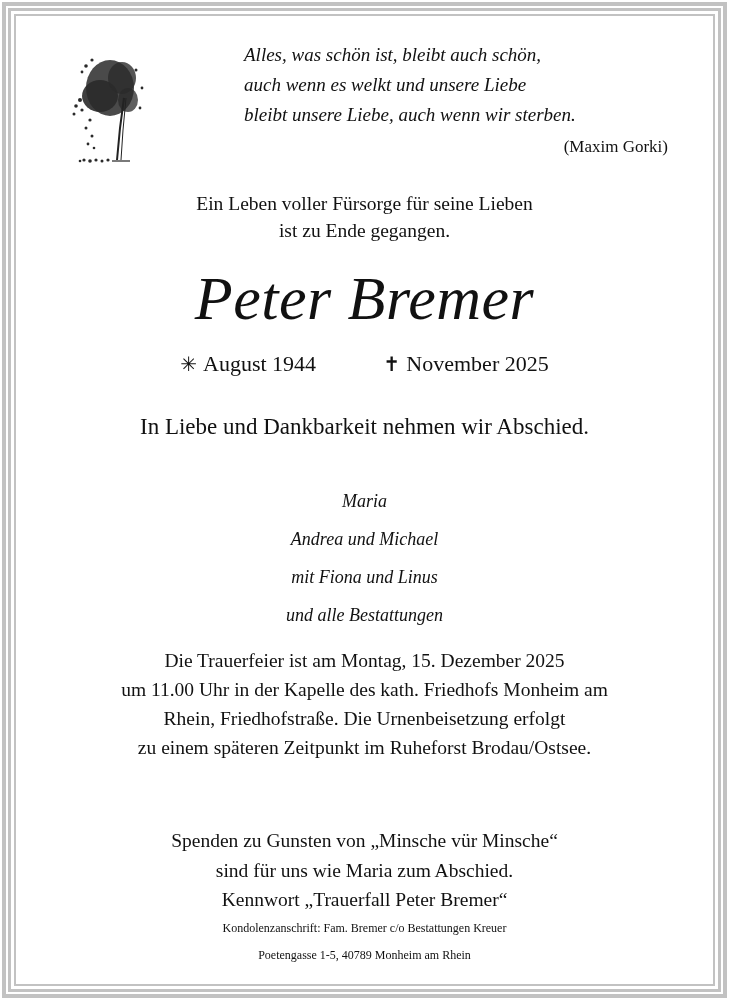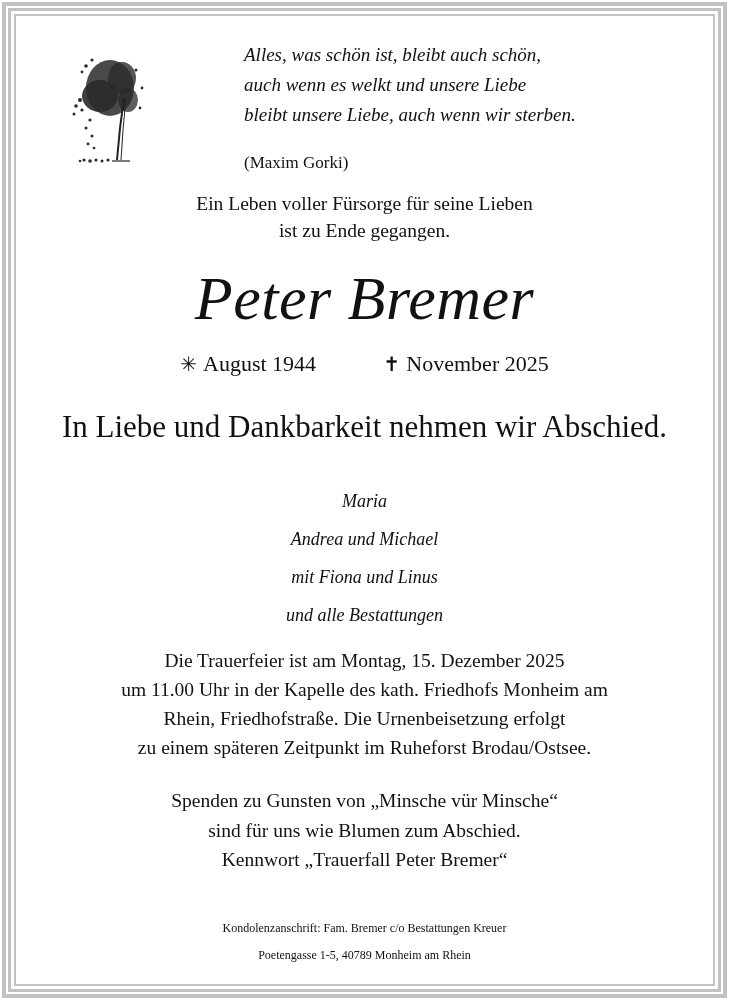--- a/index.html
+++ b/index.html
@@ -3,33 +3,33 @@
 <meta charset="utf-8">
 <style>
   html, body { margin:0; padding:0; background:#fff; }
   body { width:729px; height:1000px; position:relative; overflow:hidden; font-family:"Liberation Serif","DejaVu Serif",serif; color:#111; }
   .frame1 { position:absolute; left:2px; top:2px; right:2px; bottom:2px; border:4px solid #c2c2c2; }
   .frame2 { position:absolute; left:8px; top:8px; right:8px; bottom:8px; border:3px solid #c2c2c2; }
   .frame3 { position:absolute; left:14px; top:14px; right:14px; bottom:14px; border:2px solid #c2c2c2; }
   .tree { position:absolute; left:62px; top:48px; width:100px; height:120px; }
   .quote { position:absolute; left:244px; top:40px; width:430px; font-style:italic; font-size:19px; line-height:30px; }
   .quote .line { display:block; }
-  .quote .author { display:block; text-align:left; font-style:normal; font-size:17px; line-height:26px; margin-right:6px; margin-top:20px; }
+  .quote .author { display:block; text-align:right; font-style:normal; font-size:17px; line-height:26px; margin-right:6px; margin-top:4px; }
   .center { position:absolute; left:20px; right:20px; text-align:center; }
   .intro { top:190px; font-size:19.5px; line-height:27px; }
   .name { top:262px; font-style:italic; font-size:62px; line-height:72px; letter-spacing:0.5px; }
   .dates { top:348px; font-size:22px; line-height:32px; }
   .dates .d1 { display:inline-block; margin-right:62px; }
   .dates .sym { font-family:"DejaVu Sans",sans-serif; font-size:20px; margin-right:6px; }
-  .farewell { top:410px; font-size:31px; line-height:34px; }
+  .farewell { top:410px; font-size:23px; line-height:34px; }
   .family { top:482px; font-style:italic; font-size:18px; line-height:38px; }
   .family .line { display:block; }
   .ceremony { top:646px; font-size:19.5px; line-height:29px; }
   .ceremony .line, .donation .line, .address .line { display:block; }
-  .donation { top:786px; font-size:19.5px; line-height:29.5px; }
+  .donation { top:826px; font-size:19.5px; line-height:29.5px; }
   .address { top:915px; font-size:12px; line-height:27px; }
 </style>
 </head>
 <body>
 
 <div class="frame1"></div>
 <div class="frame2"></div>
 <div class="frame3"></div>
 
 <div class="tree">
@@ -101,20 +101,20 @@
 
 <div class="center ceremony">
   <span class="line">Die Trauerfeier ist am Montag, 15. Dezember 2025</span>
   <span class="line">um 11.00 Uhr in der Kapelle des kath. Friedhofs Monheim am</span>
   <span class="line">Rhein, Friedhofstraße. Die Urnenbeisetzung erfolgt</span>
   <span class="line">zu einem späteren Zeitpunkt im Ruheforst Brodau/Ostsee.</span>
 </div>
 
 <div class="center donation">
   <span class="line">Spenden zu Gunsten von „Minsche vür Minsche“</span>
-  <span class="line">sind für uns wie Blumen zum Abschied.</span>
+  <span class="line">sind für uns wie Maria zum Abschied.</span>
   <span class="line">Kennwort „Trauerfall Peter Bremer“</span>
 </div>
 
 <div class="center address">
   <span class="line">Kondolenzanschrift: Fam. Bremer c/o Bestattungen Kreuer</span>
   <span class="line">Poetengasse 1-5, 40789 Monheim am Rhein</span>
 </div>
 
 </body></html>

